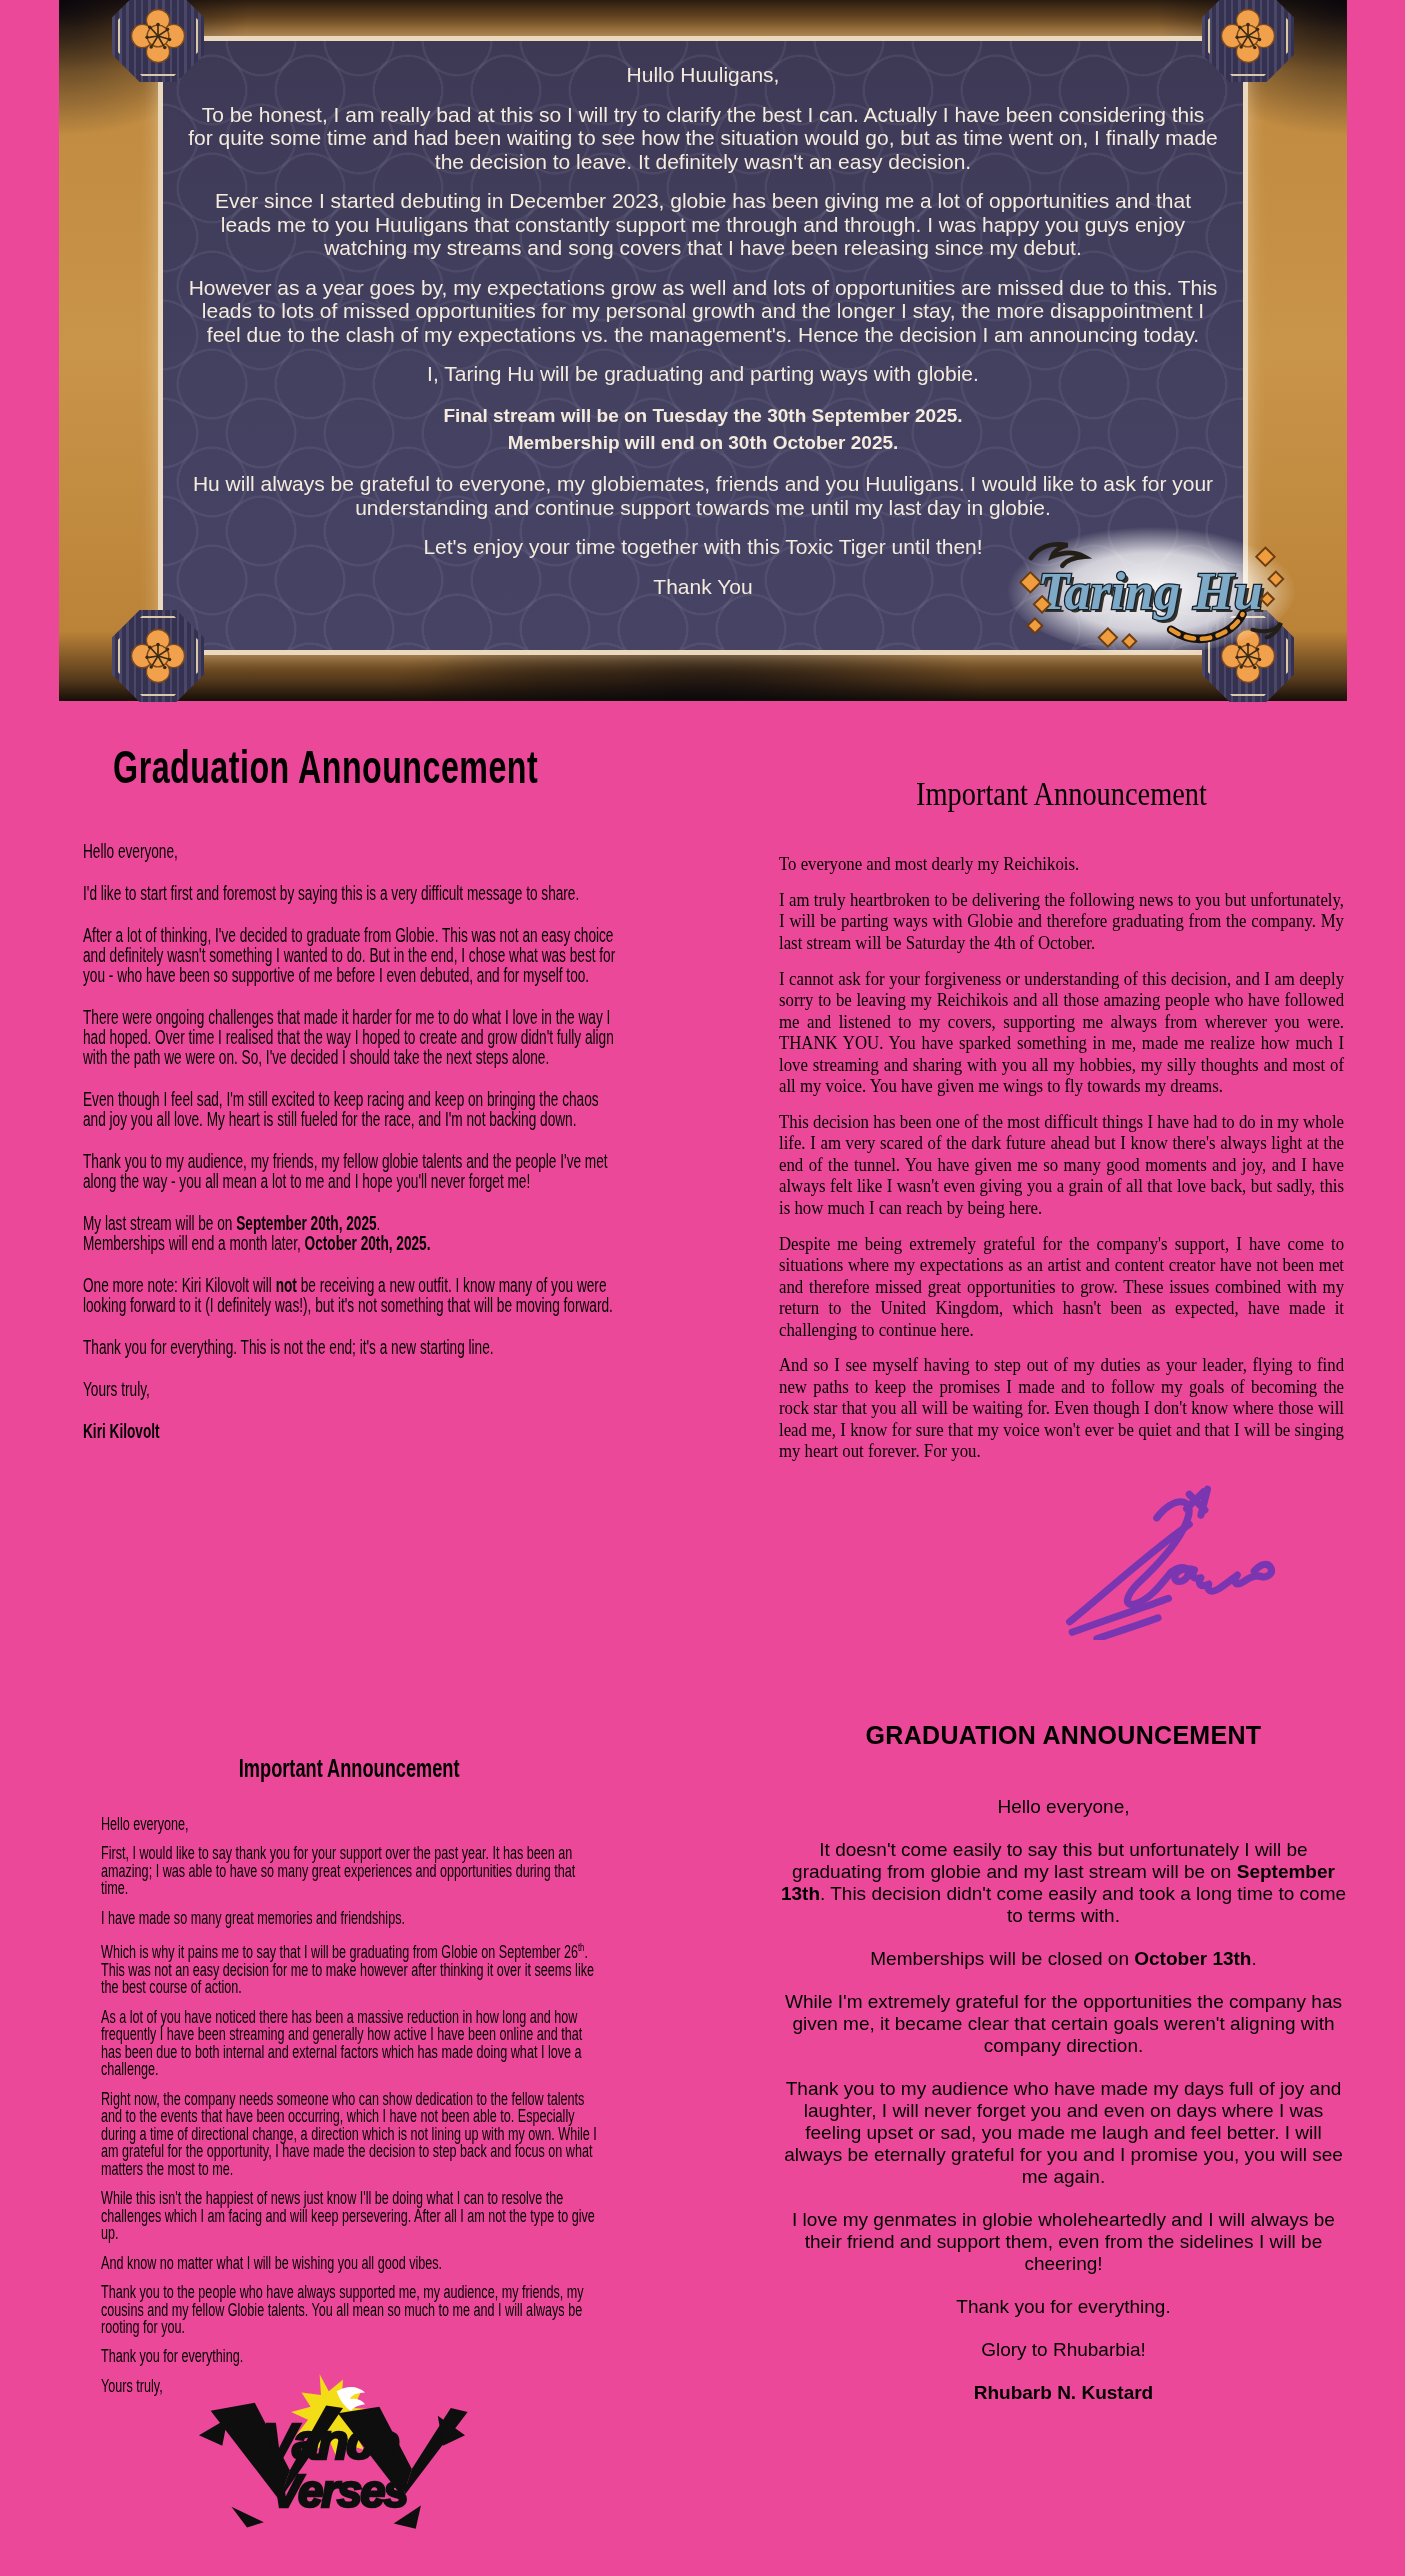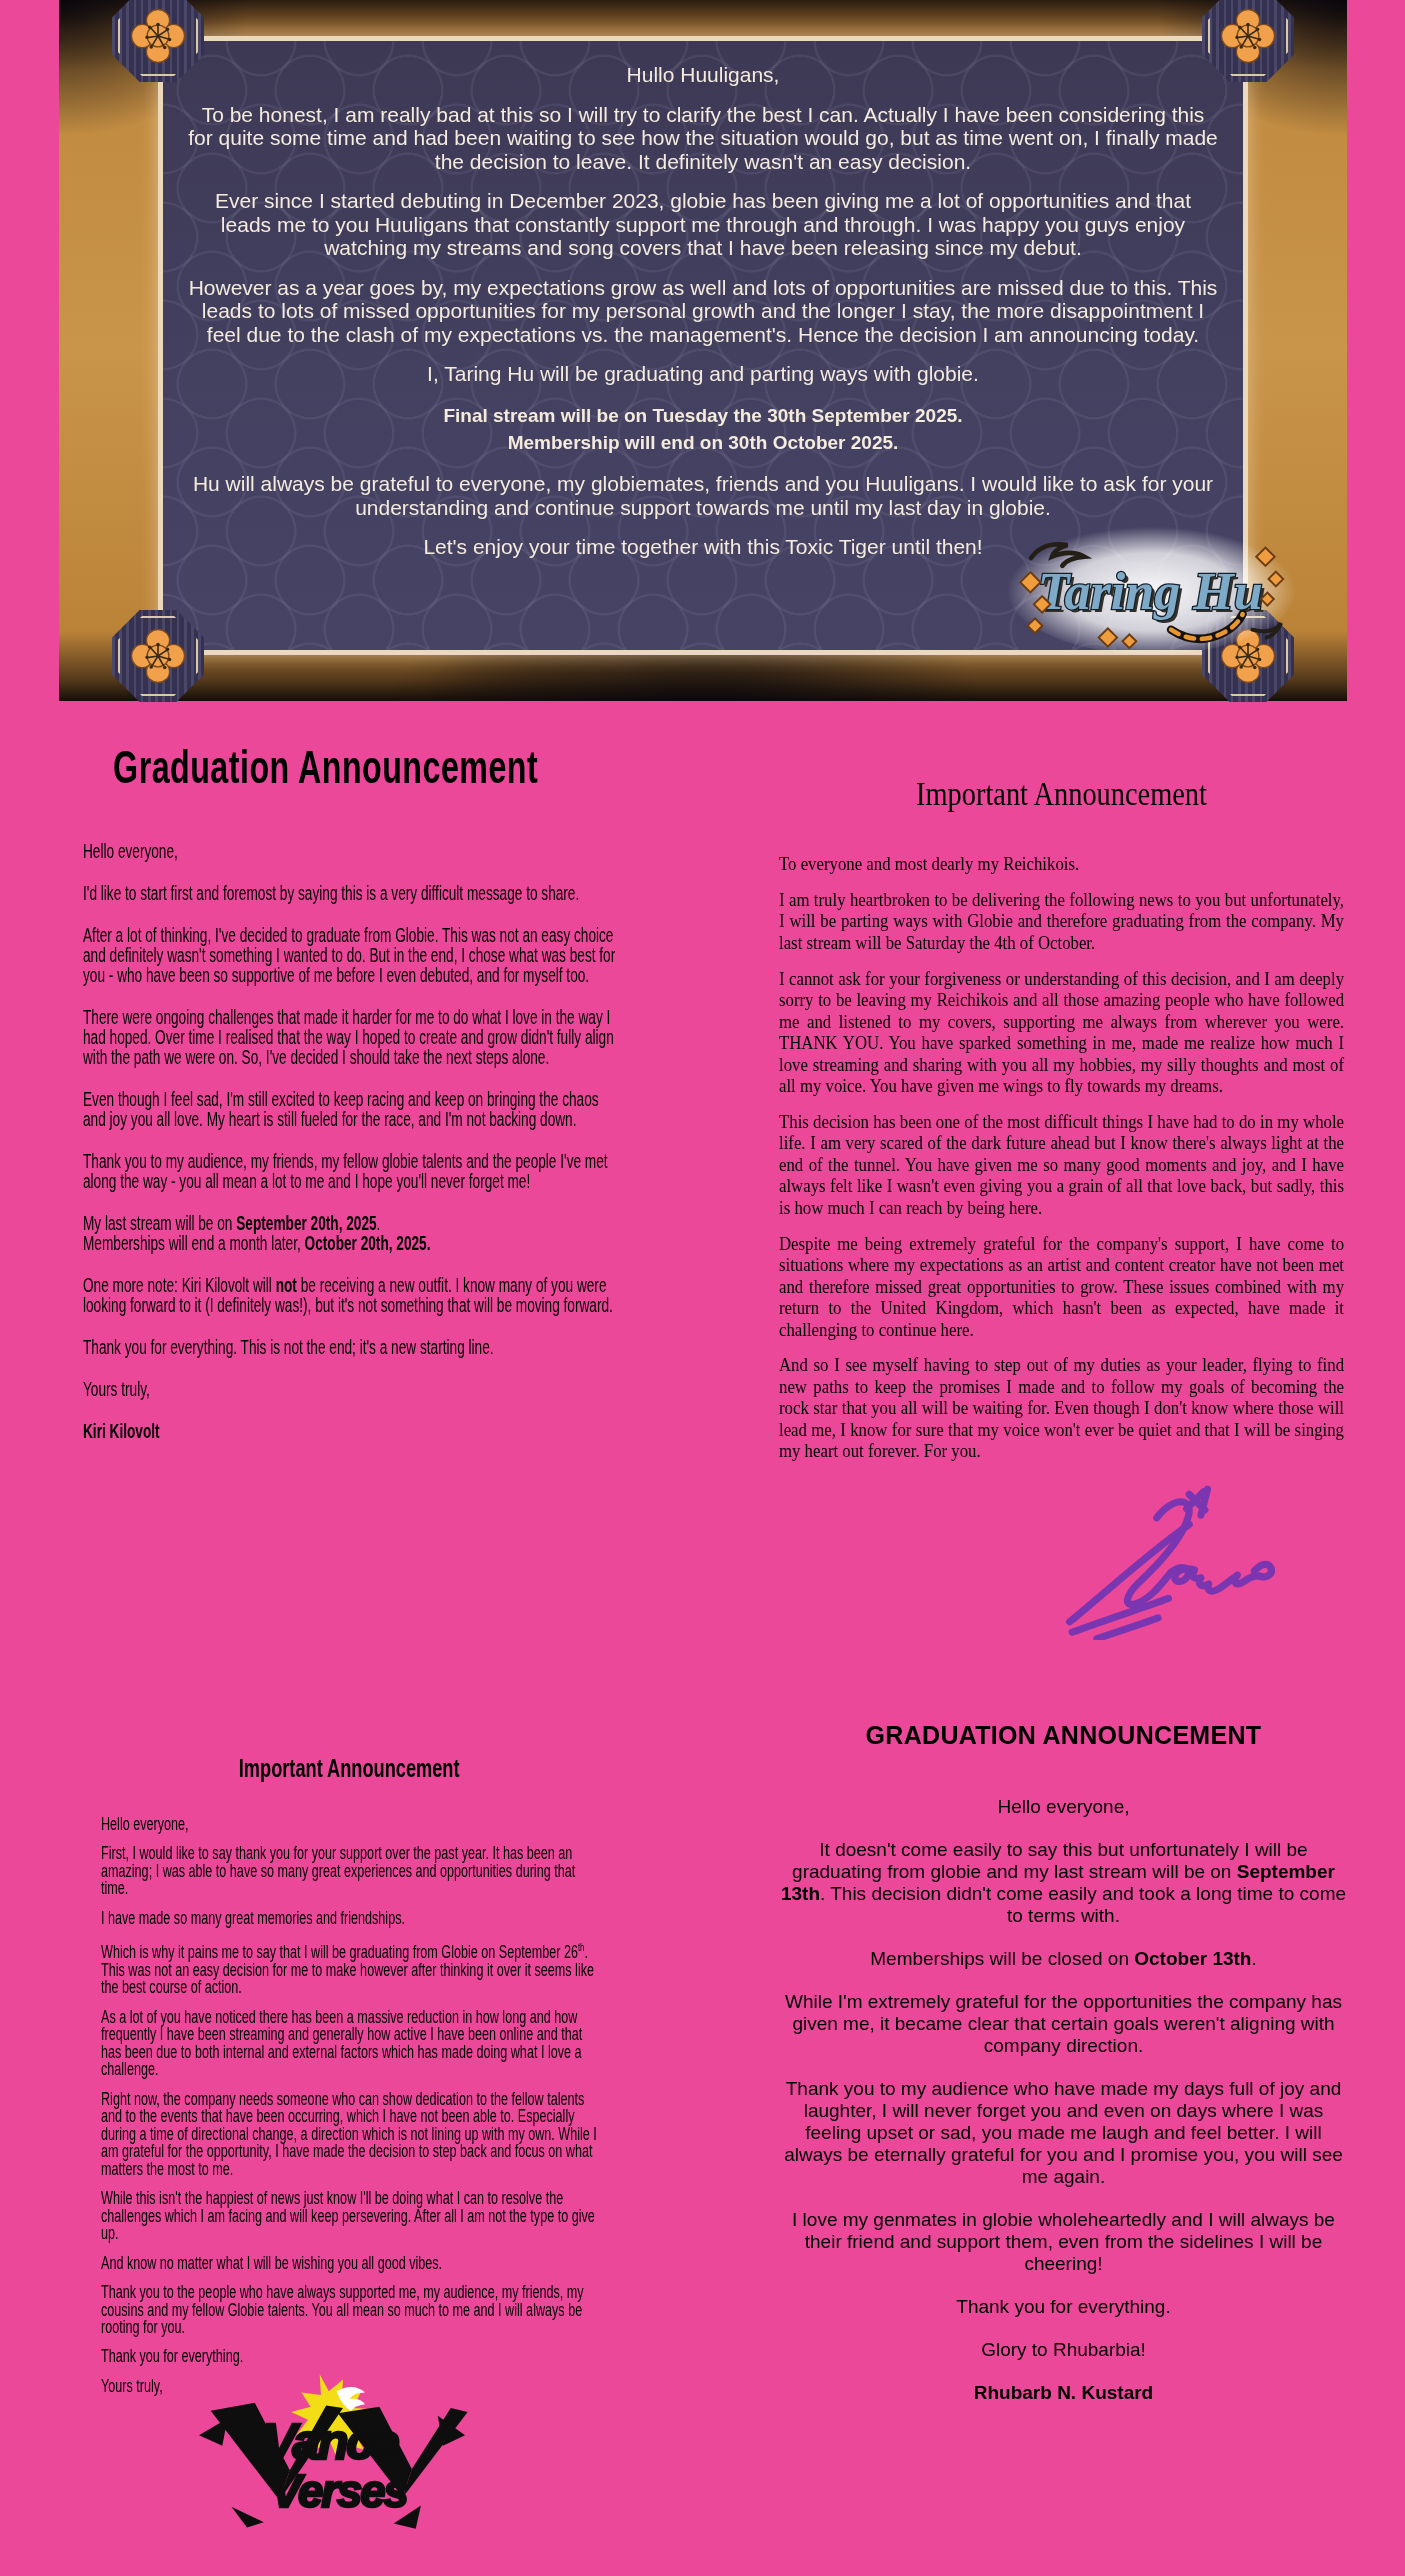--- a/index.html
+++ b/index.html
@@ -85,20 +85,21 @@
       <div class="banner-text">
         <div class="blk">Hullo Huuligans,</div>
         <div class="blk">To be honest, I am really bad at this so I will try to clarify the best I can. Actually I have been considering this for quite some time and had been waiting to see how the situation would go, but as time went on, I finally made the decision to leave. It definitely wasn't an easy decision.</div>
         <div class="blk">Ever since I started debuting in December 2023, globie has been giving me a lot of opportunities and that leads me to you Huuligans that constantly support me through and through. I was happy you guys enjoy watching my streams and song covers that I have been releasing since my debut.</div>
         <div class="blk">However as a year goes by, my expectations grow as well and lots of opportunities are missed due to this. This leads to lots of missed opportunities for my personal growth and the longer I stay, the more disappointment I feel due to the clash of my expectations vs. the management's. Hence the decision I am announcing today.</div>
         <div class="blk">I, Taring Hu will be graduating and parting ways with globie.</div>
         <div class="bold">Final stream will be on Tuesday the 30th September 2025.</div>
         <div class="bold last">Membership will end on 30th October 2025.</div>
         <div class="blk">Hu will always be grateful to everyone, my globiemates, friends and you Huuligans. I would like to ask for your understanding and continue support towards me until my last day in globie.</div>
         <div class="blk">Let's enjoy your time together with this Toxic Tiger until then!</div>
+        <div class="blk">Thank You</div>
       </div>
     </div>
 
     <div class="octa tl">
       <svg viewBox="0 0 100 100">
           <g fill="#f1a14c" stroke="#7c4a1c" stroke-width="2">
             <ellipse cx="50" cy="27" rx="17" ry="16"></ellipse>
             <ellipse cx="73" cy="50" rx="16" ry="17"></ellipse>
             <ellipse cx="50" cy="73" rx="17" ry="16"></ellipse>
             <ellipse cx="27" cy="50" rx="16" ry="17"></ellipse>

